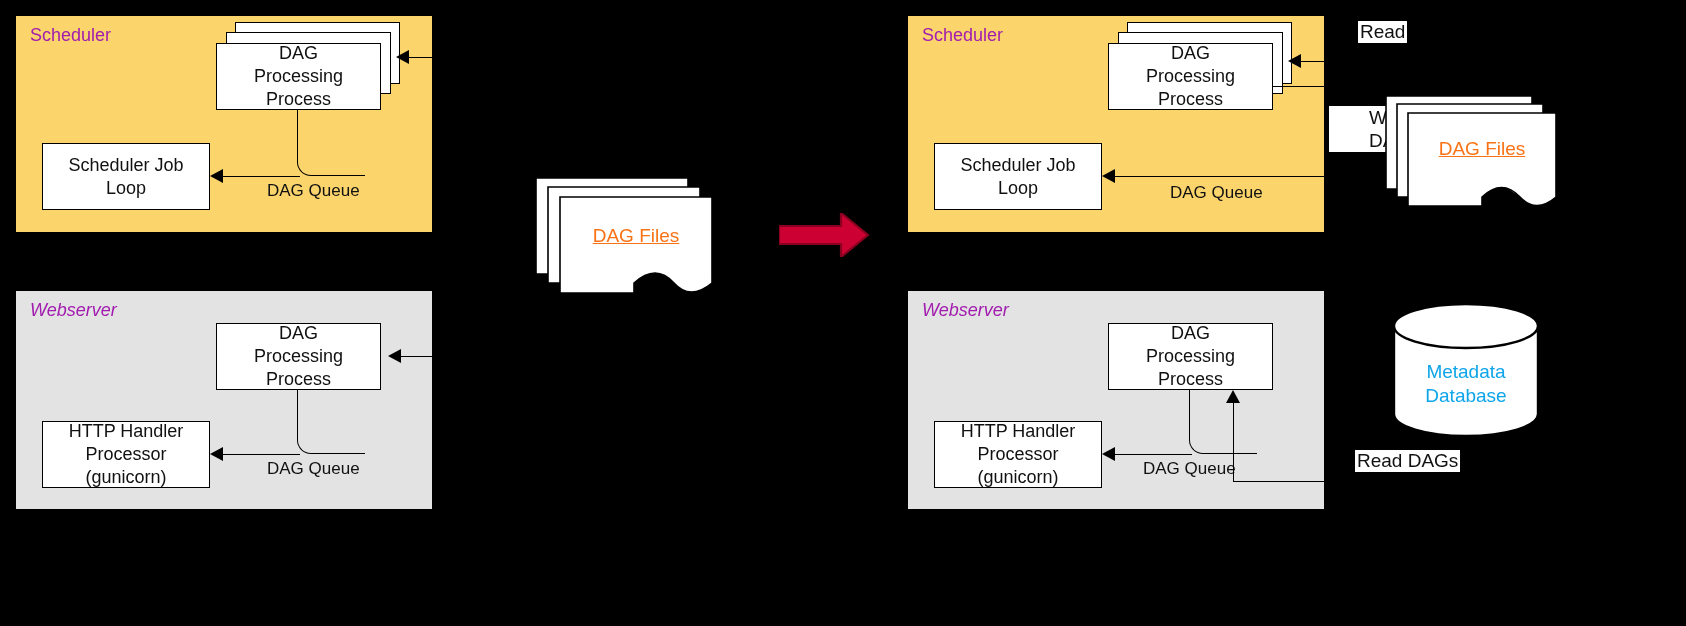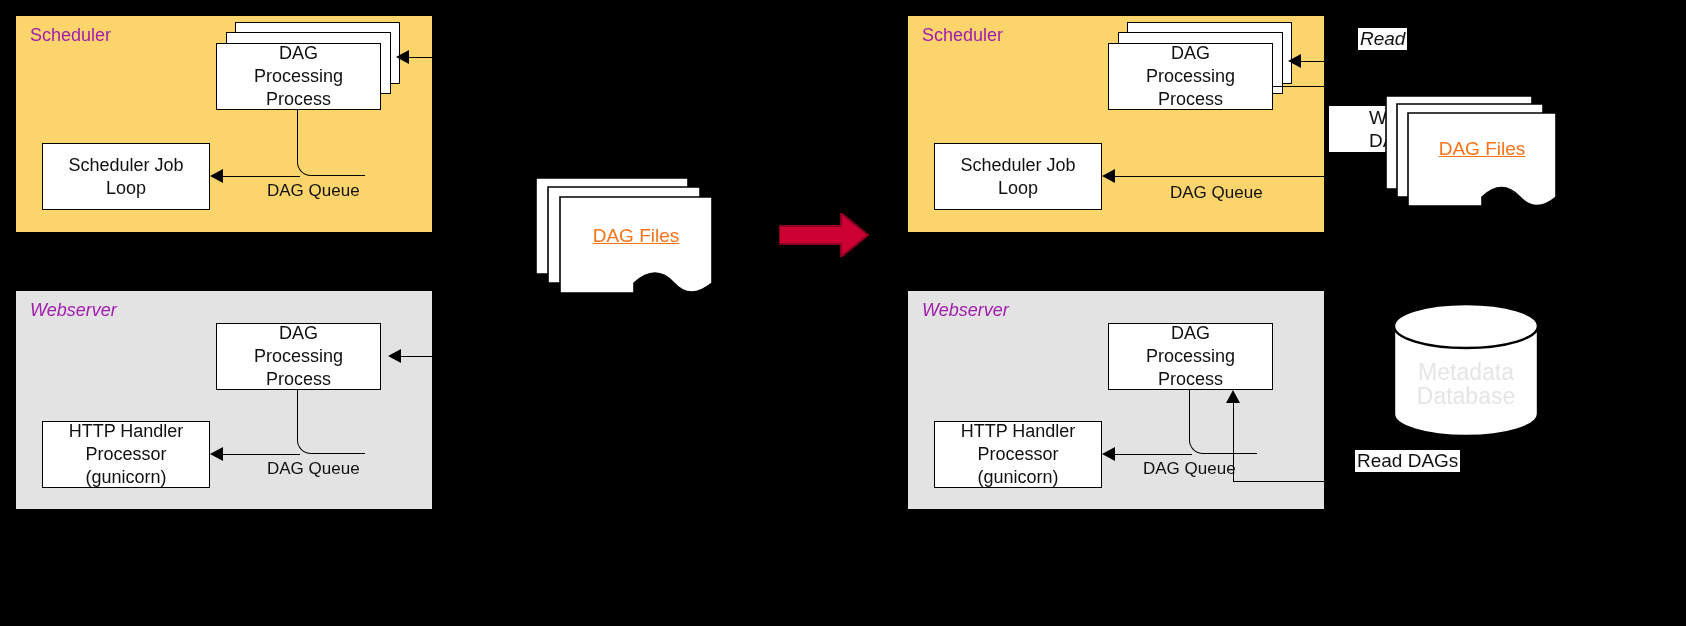--- a/index.html
+++ b/index.html
@@ -73,21 +73,21 @@
 
   
   .redarrow{position:absolute;}
   .redarrow svg{display:block;}
 
   
   .cyl{position:absolute;}
   .cyl svg{display:block;}
   .cyl-text{
     position:absolute;width:100%;text-align:center;
-    font-size:23px;color:#e5e5e5;line-height:24px;
+    font-size:19px;color:#0ea5e9;line-height:24px;
   }
 </style>
 </head>
 <body>
 
 <div id="stage">
 
   <div class="panel sched" style="left:15px;top:15px;width:418px;height:218px;">
     <div class="panel-label">Scheduler</div>
   </div>
@@ -146,21 +146,21 @@
   <div class="box" style="left:1108px;top:43px;width:165px;height:67px;">DAG Processing Process</div>
 
   <div class="box" style="left:934px;top:143px;width:168px;height:67px;">Scheduler Job Loop</div>
 
   <div class="hline" style="left:1114px;top:176px;width:318px;"></div>
   <div class="arrowhead-left" style="left:1102px;top:169px;"></div>
   <div class="edge-label" style="left:1170px;top:183px;">DAG Queue</div>
 
   <div class="hline" style="left:1300px;top:61px;width:132px;"></div>
   <div class="arrowhead-left" style="left:1288px;top:54px;"></div>
-  <div class="chip-label" style="left:1358px;top:28px;font-style:italic;">Read</div>
+  <div class="chip-label" style="left:1358px;top:21px;">Read</div>
 
   <div class="hline" style="left:1273px;top:86px;width:159px;"></div>
   <div class="chip-label" style="left:1329px;top:106px;text-align:left;line-height:23px;width:52px;white-space:normal;padding-left:40px;">Write DAGs</div>
 
   <div class="docstack" style="left:1386px;top:96px;width:172px;height:110px;">
     <svg width="172" height="110" viewBox="0 0 172 110">
       <path d="M0,0 H146 V84 Q126,101 110,84 Q92,65 72,84 L72,93 L0,93 Z" fill="#fff" stroke="#000" stroke-width="1.6"></path>
       <path d="M11,8 H157 V92 Q137,109 121,92 Q103,73 83,92 L83,101 L11,101 Z" fill="#fff" stroke="#000" stroke-width="1.6"></path>
       <path d="M22,17 H170 V101 Q150,118 134,101 Q116,82 96,101 L96,110 L22,110 Z" fill="#fff" stroke="#000" stroke-width="1.6"></path>
     </svg>

